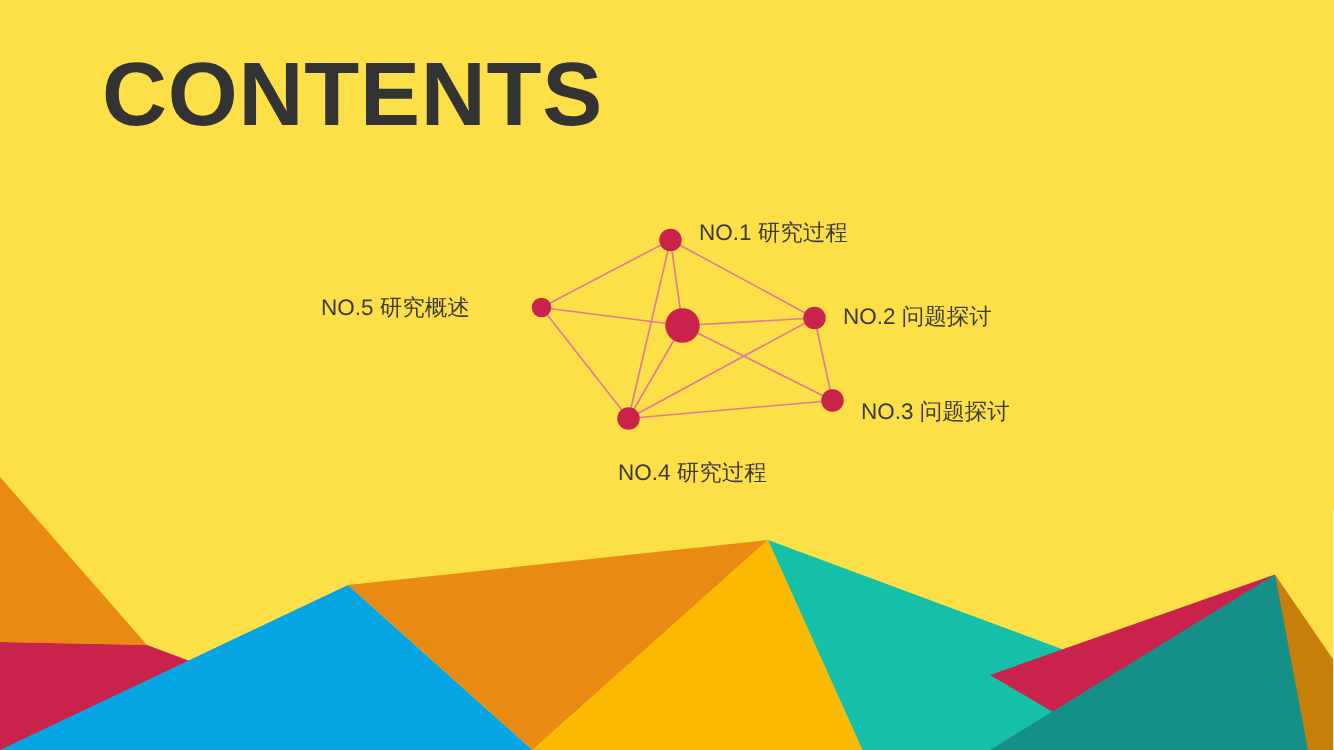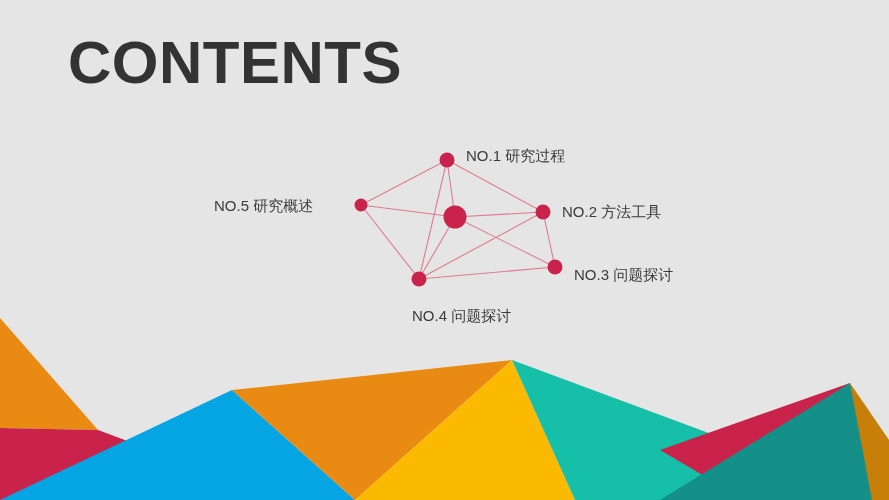--- a/index.html
+++ b/index.html
@@ -51,21 +51,21 @@
     position: absolute;
     left: 0;
     bottom: 0;
     width: 889px;
     height: 210px;
   }
 </style>
 </head>
 <body>
 
-<div id="slide" style="background: #e5e5e5;">
+<div id="slide" style="background: #fde047;">
 
   <div id="slide-title" style="color: rgb(51, 51, 51);">CONTENTS</div>
 
   <svg id="network-diagram" viewBox="0 0 889 500" xmlns="http://www.w3.org/2000/svg">
     <g id="edge-layer">
         <line x1="455" y1="217" x2="447" y2="160" stroke="#e07a96" stroke-width="1.1"></line>
         <line x1="455" y1="217" x2="543" y2="212" stroke="#e07a96" stroke-width="1.1"></line>
         <line x1="455" y1="217" x2="555" y2="267" stroke="#e07a96" stroke-width="1.1"></line>
         <line x1="455" y1="217" x2="419" y2="279" stroke="#e07a96" stroke-width="1.1"></line>
         <line x1="455" y1="217" x2="361" y2="205" stroke="#e07a96" stroke-width="1.1"></line>
@@ -82,23 +82,23 @@
         <circle cx="543" cy="212" r="7.5" fill="#c9234b"></circle>
         <circle cx="555" cy="267" r="7.5" fill="#c9234b"></circle>
         <circle cx="419" cy="279" r="7.5" fill="#c9234b"></circle>
         <circle cx="361" cy="205" r="6.5" fill="#c9234b"></circle>
         <circle cx="455" cy="217" r="11.5" fill="#c9234b"></circle>
       </g>
   </svg>
 
   <div id="label-layer">
     <div class="node-label" style="left: 466px; top: 147px;">NO.1 研究过程</div>
-    <div class="node-label" style="left: 562px; top: 203px;">NO.2 方法工具</div>
+    <div class="node-label" style="left: 562px; top: 203px;">NO.2 问题探讨</div>
     <div class="node-label" style="left: 574px; top: 266px;">NO.3 问题探讨</div>
-    <div class="node-label" style="left: 412px; top: 307px;">NO.4 问题探讨</div>
+    <div class="node-label" style="left: 412px; top: 307px;">NO.4 研究过程</div>
     <div class="node-label" style="left: 214px; top: 197px;">NO.5 研究概述</div>
   </div>
 
   <svg id="bottom-graphic" viewBox="0 0 889 210" preserveAspectRatio="none" xmlns="http://www.w3.org/2000/svg">
 
     <polygon points="0,138 0,28 98,140" fill="#e98a12"></polygon>
 
     <polygon points="0,138 98,140 232,190 0,210" fill="#c9234b"></polygon>
 
     <polygon points="0,210 232,100 355,210" fill="#05a5e4"></polygon>

